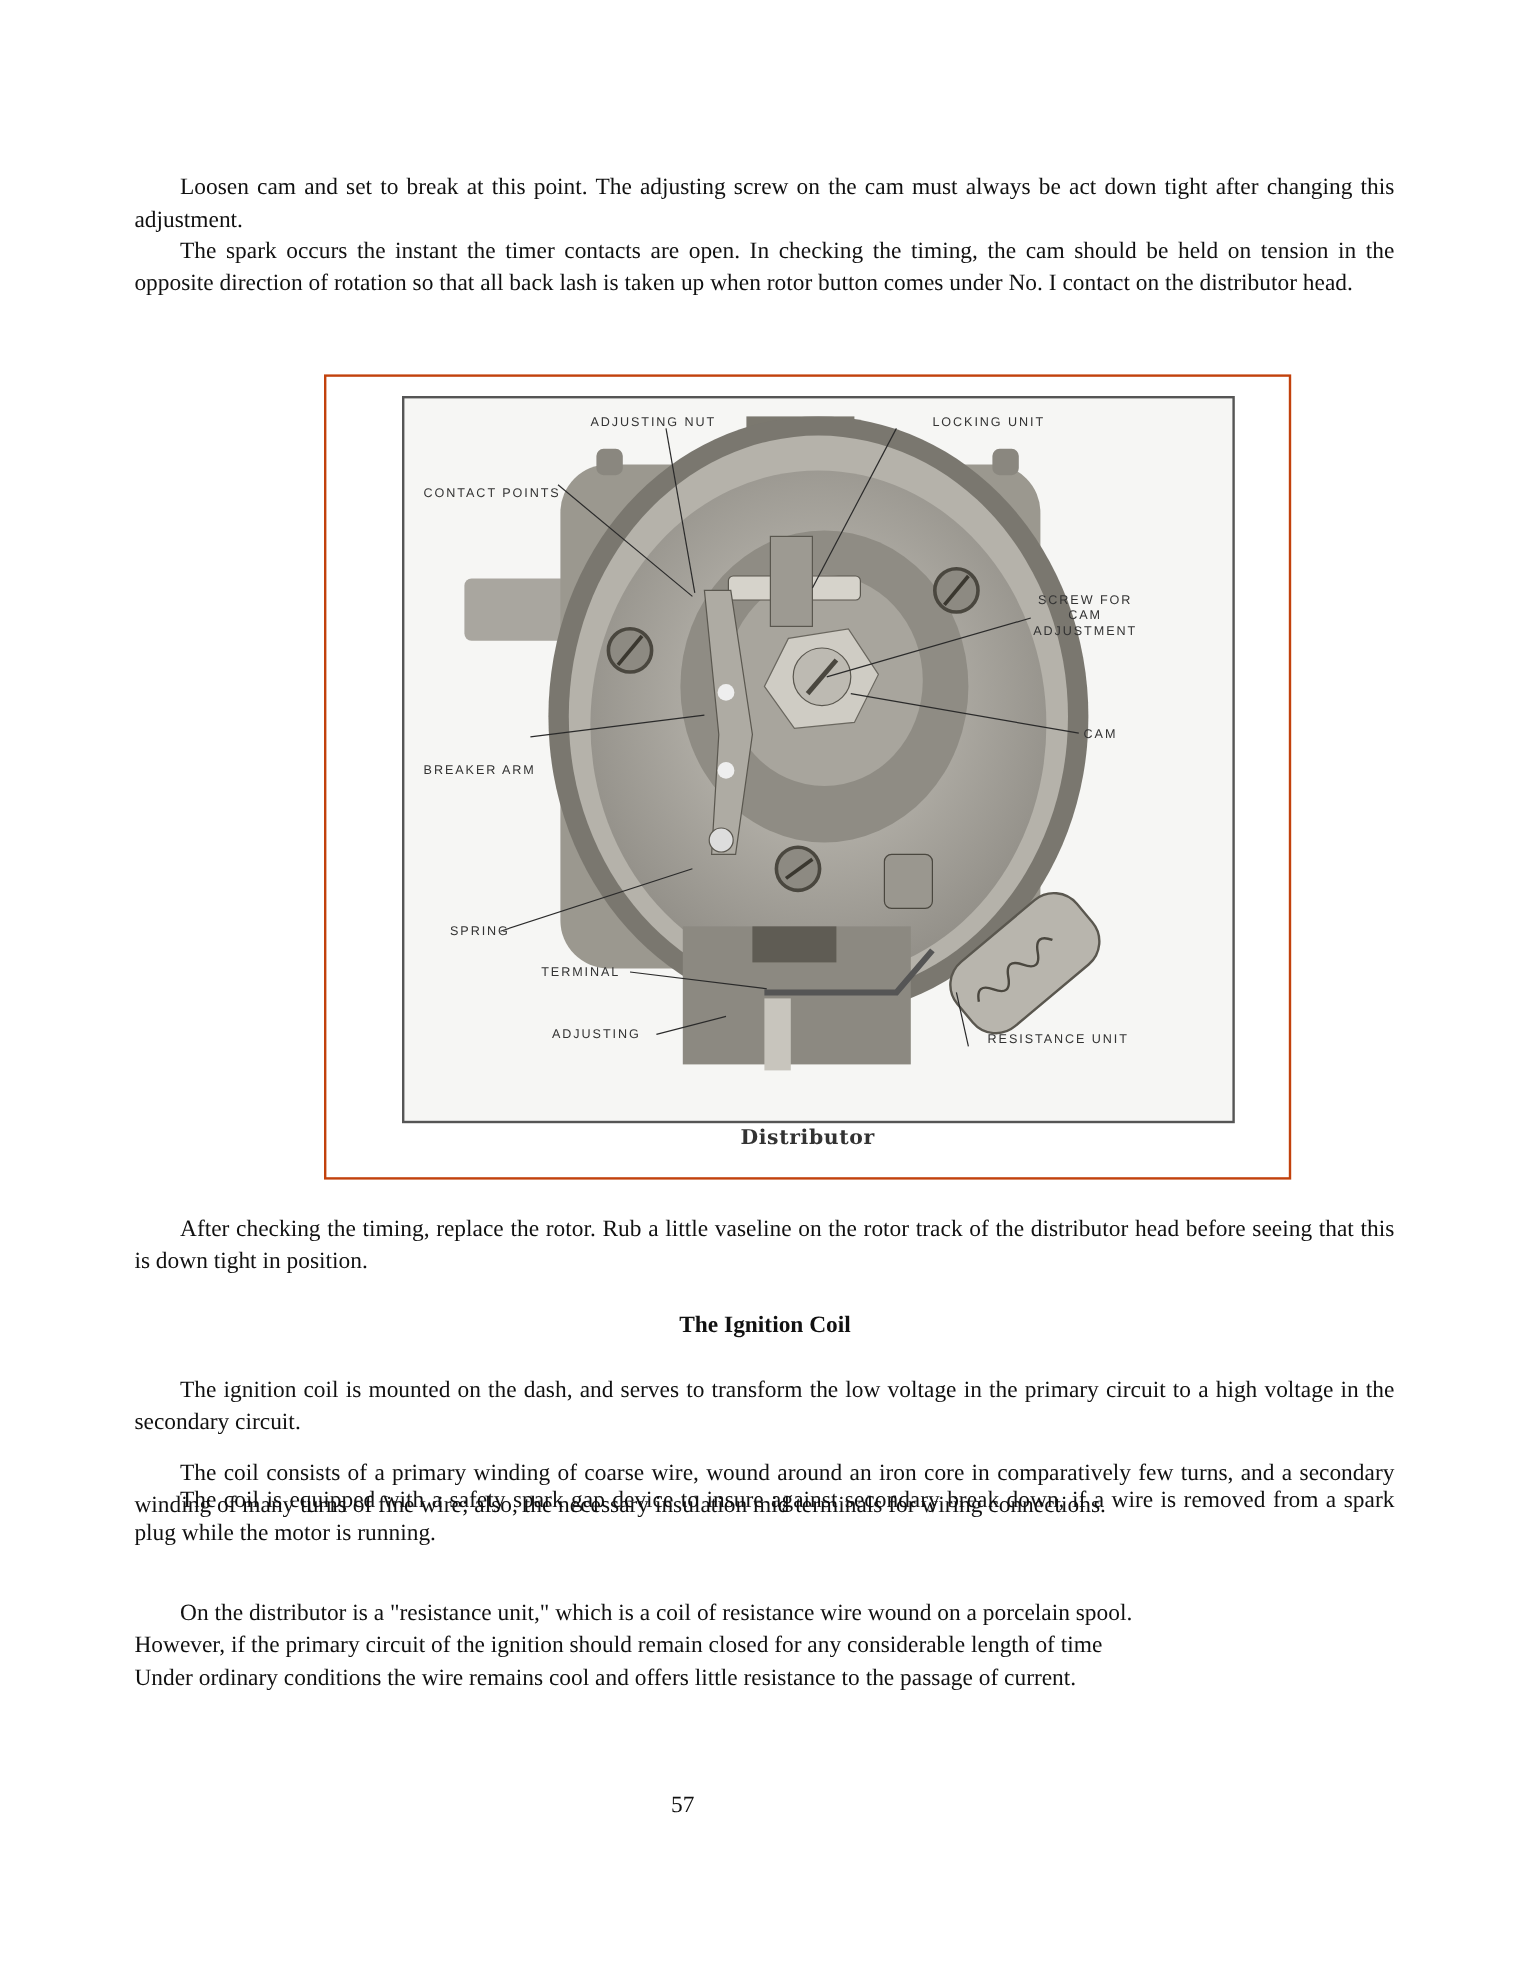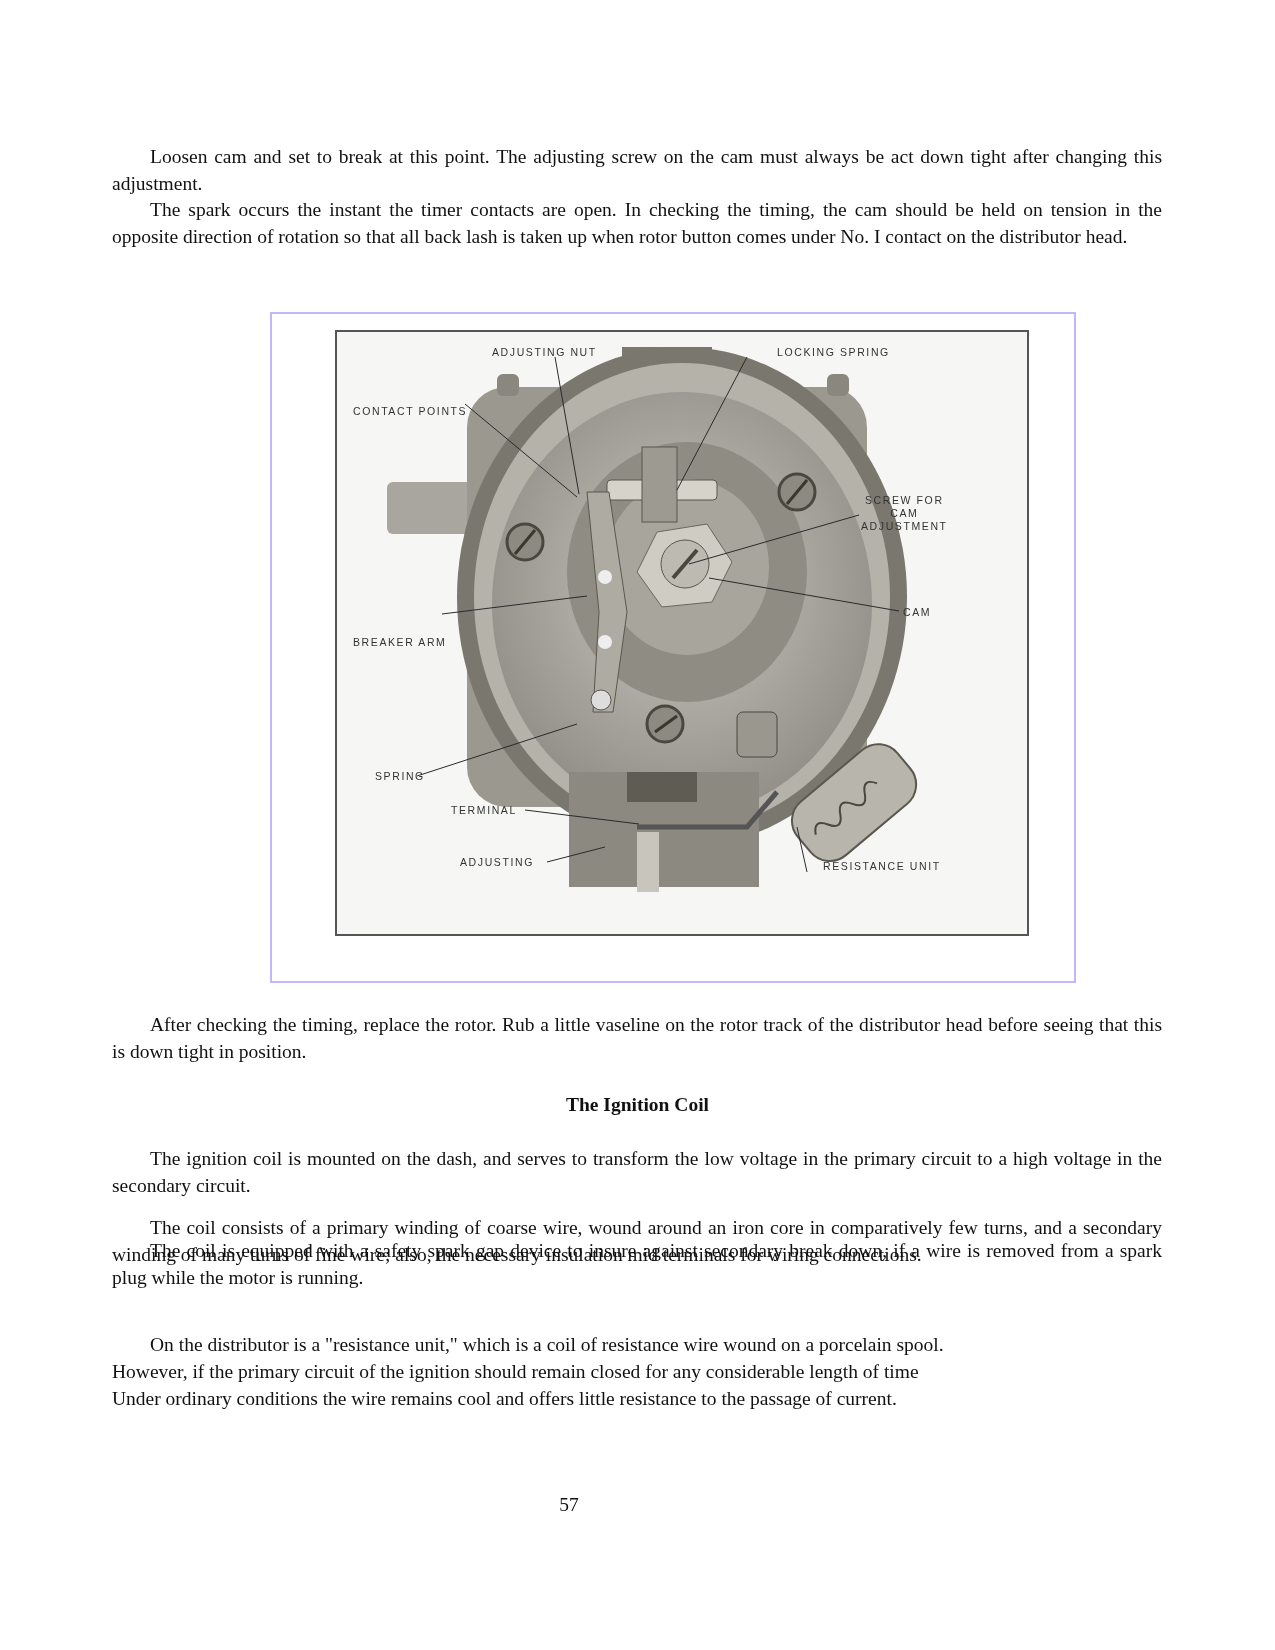--- a/index.html
+++ b/index.html
@@ -14,21 +14,21 @@
   #heading { position:absolute; top:1094px; left:0; width:1275px; text-align:center;
              font-weight:bold; font-size:19.5px; }
   #p4 { top:1146px; }
   #p5 { top:1199px;margin-top:16px; }
   #p6 { top:1238px; }
   #p7 { top:1332px; }
   #p8 { top:1359px; }
   #pagenum { position:absolute; top:1494px; left:0; width:1138px; text-align:center; font-size:19.5px; }
 
   #figure-box { position:absolute; left:270px; top:312px; width:806px; height:671px;
-                border:2px solid #c4b5fd; box-sizing:border-box; background:#fff; }
+                border:2px solid #c2410c; box-sizing:border-box; background:#fff; }
   #photo { position:absolute; left:63px; top:16px; width:694px; height:606px;
            border:2px solid #555; box-sizing:border-box; background:#f6f6f4; overflow:hidden; }
   #photo svg { position:absolute; left:0; top:0; }
   .lbl { position:absolute; font-family:"Liberation Sans","DejaVu Sans",sans-serif;
          font-size:10.5px; letter-spacing:1.6px; color:#333; white-space:nowrap; line-height:13px; }
   #caption { position:absolute; left:0; width:802px; top:624px; text-align:center;
              font-family:"DejaVu Serif",serif; font-size:17px; font-weight:bold; color:#333; letter-spacing:0.5px; }
 </style>
 </head>
 <body>
@@ -96,34 +96,35 @@
         <line x1="522" y1="183" x2="352" y2="232"></line>
         <line x1="105" y1="282" x2="250" y2="264"></line>
         <line x1="562" y1="279" x2="372" y2="246"></line>
         <line x1="80" y1="444" x2="240" y2="392"></line>
         <line x1="188" y1="478" x2="302" y2="492"></line>
         <line x1="210" y1="530" x2="268" y2="515"></line>
         <line x1="470" y1="540" x2="460" y2="495"></line>
       </g>
     </svg>
     <span class="lbl" style="left:155px;top:14px;">ADJUSTING NUT</span>
-    <span class="lbl" style="left:440px;top:14px;">LOCKING SPRING</span>
+    <span class="lbl" style="left:440px;top:14px;">LOCKING UNIT</span>
     <span class="lbl" style="left:16px;top:73px;">CONTACT POINTS</span>
     <span class="lbl" style="left:524px;top:162px;text-align:center;">
       <span>SCREW FOR</span><br>
       <span>CAM</span><br>
       <span>ADJUSTMENT</span>
     </span>
     <span class="lbl" style="left:16px;top:276px;margin-top:28px;">BREAKER ARM</span>
     <span class="lbl" style="left:566px;top:274px;">CAM</span>
     <span class="lbl" style="left:38px;top:438px;">SPRING</span>
     <span class="lbl" style="left:114px;top:472px;">TERMINAL</span>
     <span class="lbl" style="left:123px;top:524px;">ADJUSTING</span>
     <span class="lbl" style="left:486px;top:528px;">RESISTANCE UNIT</span>
   </div>
+  <div id="caption">Distributor</div>
 </div>
 
 <p id="p3" class="para">After checking the timing, replace the rotor. Rub a little vaseline on the rotor track of the distributor head before seeing that this is down tight in position.</p>
 
 <div id="heading">The Ignition Coil</div>
 
 <p id="p4" class="para">The ignition coil is mounted on the dash, and serves to transform the low voltage in the primary circuit to a high voltage in the secondary circuit.</p>
 <p id="p5" class="para">The coil consists of a primary winding of coarse wire, wound around an iron core in comparatively few turns, and a secondary winding of many turns of fine wire; also, the necessary insulation mid terminals for wiring connections.</p>
 <p id="p6" class="para">The coil is equipped with a safety spark gap device to insure against secondary break down, if a wire is removed from a spark plug while the motor is running.</p>
 <p id="p7" class="para last">On the distributor is a "resistance unit," which is a coil of resistance wire wound on a porcelain spool.</p>

